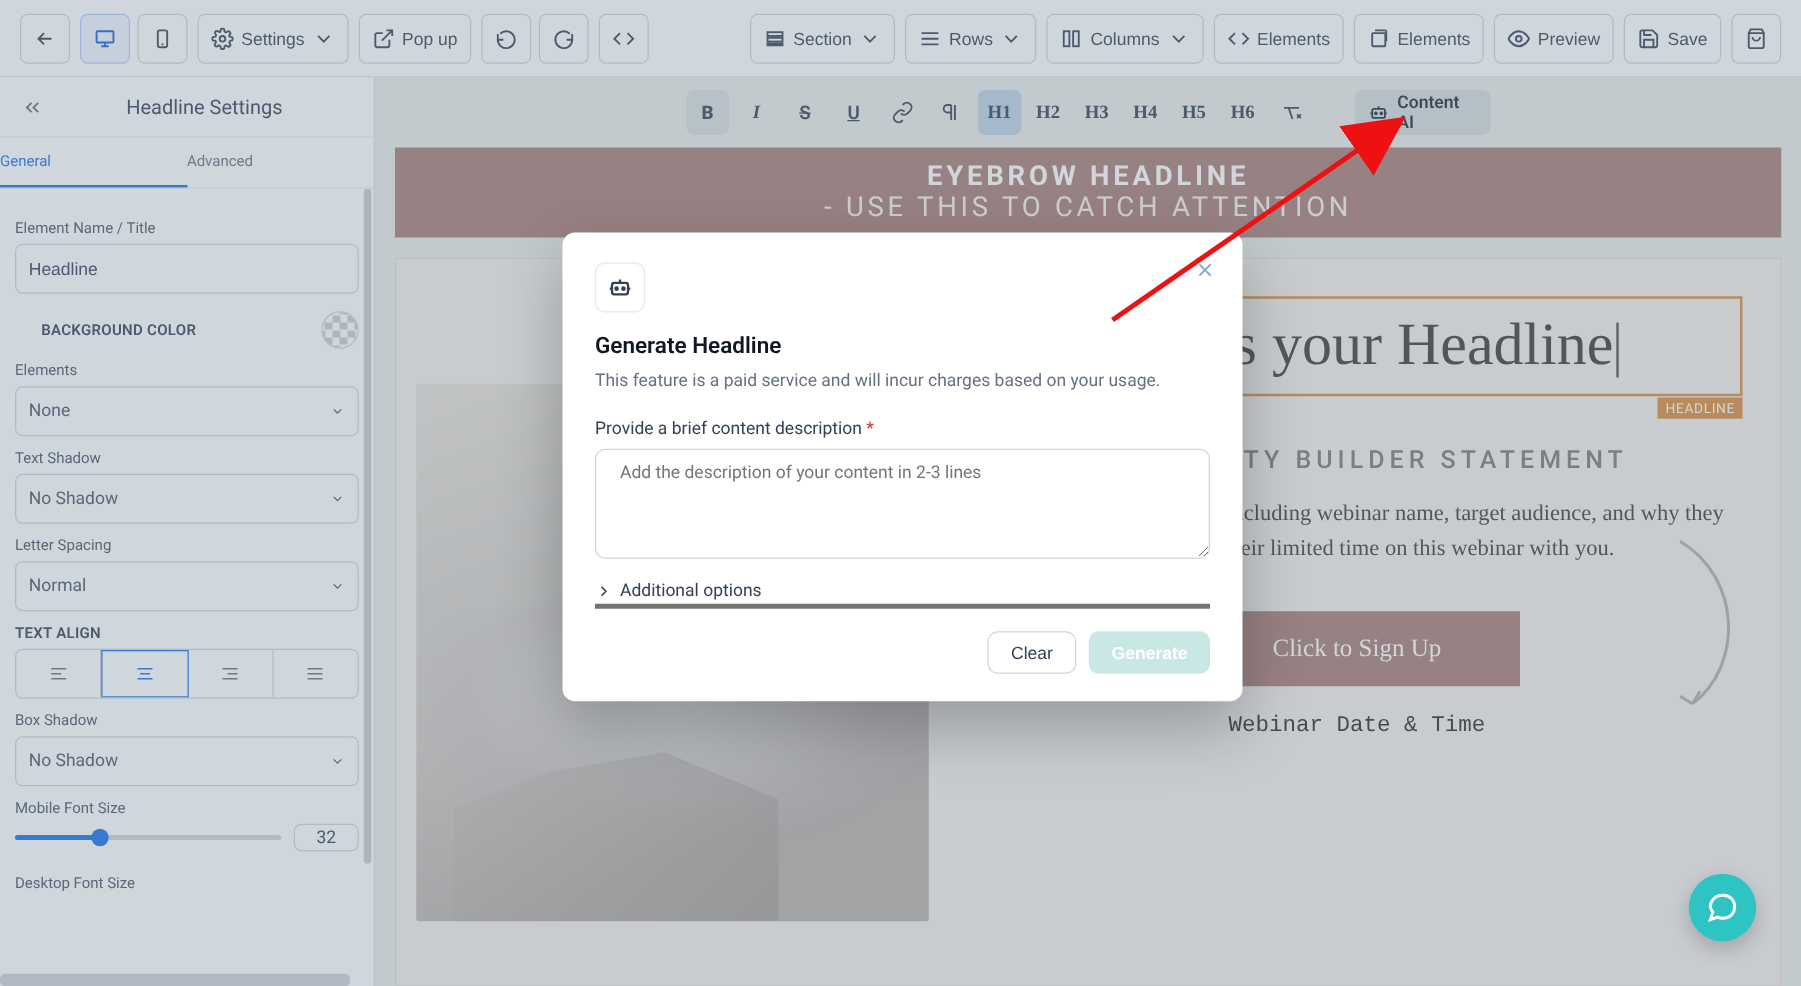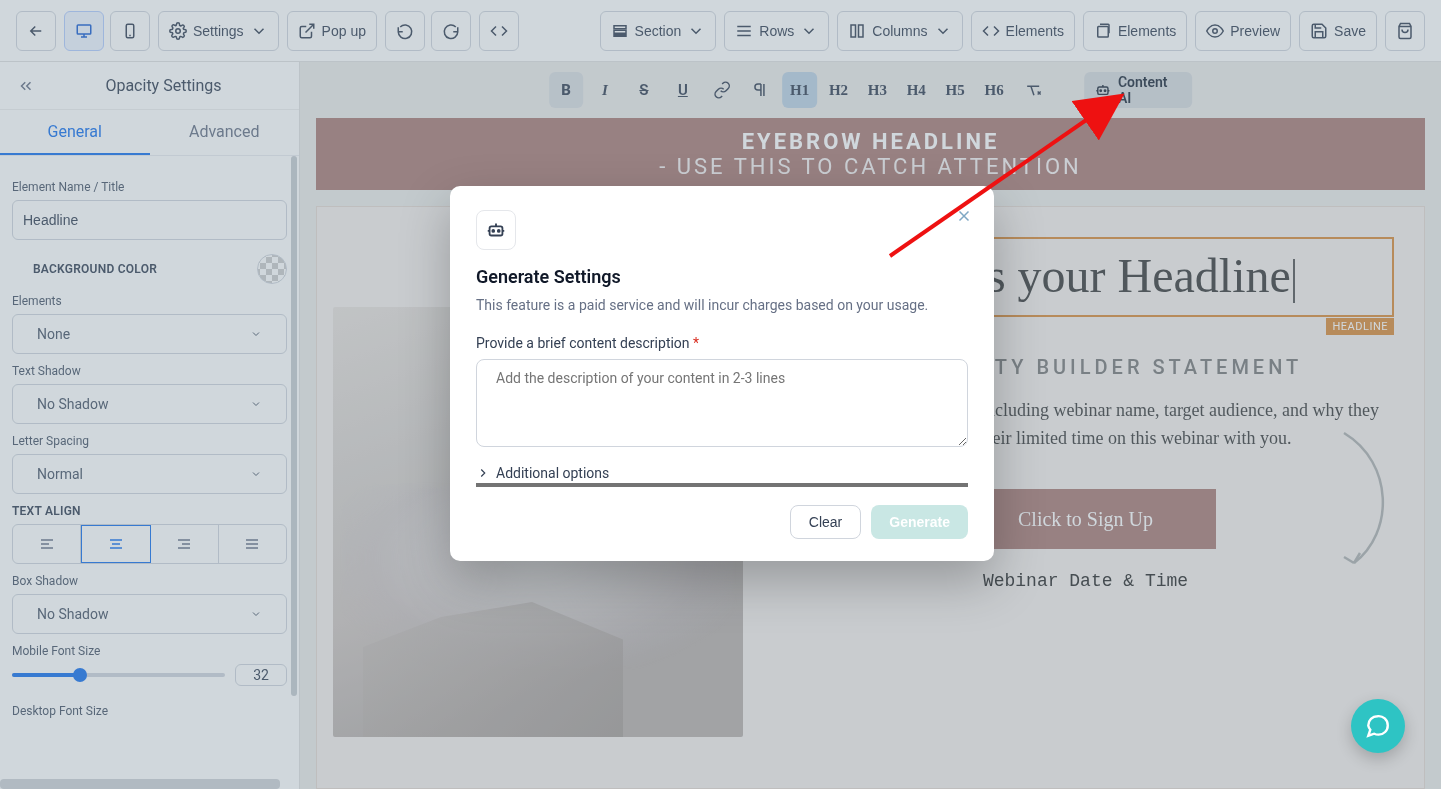--- a/index.html
+++ b/index.html
@@ -18,28 +18,28 @@
 .chev { width: 12px; height: 12px; }
 .device-group, .undo-group { display: inline-flex; gap: 6px; }
 
 
 .main { display: flex; height: calc(100% - 62px); position: relative; }
 .sidebar { width: 300px; background: #fff; border-right: 1px solid #e0e0e0; overflow-y: auto; position: relative; z-index: 10; }
 .side-header { height: 48px; display: flex; align-items: center; padding: 0 12px; border-bottom: 1px solid #eee; }
 .collapse-btn { width: 28px; height: 28px; display:flex;align-items:center;justify-content:center;color:#667085;cursor:pointer; }
 .side-title { flex:1; text-align:center; font-size:16px; color:#344054; }
 .side-tabs { display:flex; border-bottom:1px solid #eaecf0; }
-.side-tab { flex:1; text-align:center; padding:12px 0; font-size:16px; color:#667085; cursor:pointer; }
+.side-tab { flex:1; text-align:left; padding:12px 0; font-size:12px; color:#667085; cursor:pointer; }
 .side-tab.active { color:#1570ef; border-bottom:2px solid #1570ef; }
 .side-body { padding: 14px 12px 40px; position:relative; }
 .scrollbar-stub { position:absolute; right:2px; top:0; width:6px; height:540px; background:#c7ccd1; border-radius:3px; }
 .field-label { font-size:12px; color:#475467; margin: 10px 0 6px; }
 .field-label.caps { text-transform:uppercase; font-weight:600; letter-spacing:0.02em; color:#344054;}
 .text-input { width:100%; height:40px; border:1px solid #d0d5dd; border-radius:6px; padding:0 10px; font-size:14px; color:#344054; background:#fff; }
-.select { width:100%; height:40px; border:1px solid #d0d5dd; border-radius:6px; padding:0 24px; font-size:14px; color:#475467; background:#fff; display:flex; align-items:center; justify-content:space-between; }
+.select { width:100%; height:40px; border:1px solid #d0d5dd; border-radius:6px; padding:0 10px; font-size:14px; color:#475467; background:#fff; display:flex; align-items:center; justify-content:space-between; }
 .bg-row { display:flex; align-items:center; justify-content:space-between; margin-top:14px;margin-left:21px;}
 .swatch { width:30px; height:30px; border-radius:50%; background: repeating-conic-gradient(#ccc 0 25%, #fff 0 50%) 50%/12px 12px; border:1px solid #d0d5dd;}
 .align-group { display:flex; border:1px solid #d0d5dd; border-radius:6px; overflow:hidden; }
 .align-btn { flex:1; height:38px; display:flex; align-items:center; justify-content:center; border-right:1px solid #d0d5dd; color:#667085; cursor:pointer;}
 .align-btn:last-child { border-right:none; }
 .align-btn.active { border:1.5px solid #1570ef; color:#1570ef; }
 .slider-row { display:flex; align-items:center; gap:10px; margin-top:6px;}
 .range { flex:1; appearance:none; height:4px; background:#d0d5dd; border-radius:2px; position:relative;}
 .range-fill { position:absolute; left:0; top:0; height:100%; width:32%; background:#1570ef; border-radius:2px;}
 .range-thumb { position:absolute; left:32%; top:50%; width:14px; height:14px; background:#1570ef; border-radius:50%; transform:translate(-50%,-50%);}
@@ -223,21 +223,21 @@
 
 <div class="main">
 
   <div class="sidebar">
     <div class="side-header">
       <div class="collapse-btn">
         <svg width="18" height="18" viewBox="0 0 24 24" fill="none" stroke="currentColor" stroke-width="2">
             <path d="M11 17l-5-5 5-5M18 17l-5-5 5-5"></path>
           </svg>
       </div>
-      <div class="side-title">Opacity Settings</div>
+      <div class="side-title">Headline Settings</div>
     </div>
     <div class="side-tabs">
       <div class="side-tab active">General</div>
       <div class="side-tab">Advanced</div>
     </div>
     <div class="side-body">
       <div class="scrollbar-stub"></div>
 
       <div class="field-label">Element Name / Title</div>
       <input class="text-input" value="Headline" style="">
@@ -400,21 +400,21 @@
         <circle cx="9" cy="13" r="1" fill="currentColor"></circle>
         <circle cx="15" cy="13" r="1" fill="currentColor"></circle>
         <path d="M12 8V5M3 13h2M19 13h2"></path>
       </svg>
   </div>
   <div class="close-x">
     <svg width="18" height="18" viewBox="0 0 24 24" fill="none" stroke="currentColor" stroke-width="2">
         <path d="M18 6L6 18M6 6l12 12"></path>
       </svg>
   </div>
-  <h2>Generate Settings</h2>
+  <h2>Generate Headline</h2>
   <div class="sub">This feature is a paid service and will incur charges based on your usage.</div>
   <div class="prompt-label">
     <span>Provide a brief content description</span> <span class="req">*</span>
   </div>
   <textarea placeholder="Add the description of your content in 2-3 lines" style=""></textarea>
   <div class="addl">
     <svg width="14" height="14" viewBox="0 0 24 24" fill="none" stroke="currentColor" stroke-width="2">
         <path d="M9 18l6-6-6-6"></path>
       </svg>
     <span>Additional options</span>

